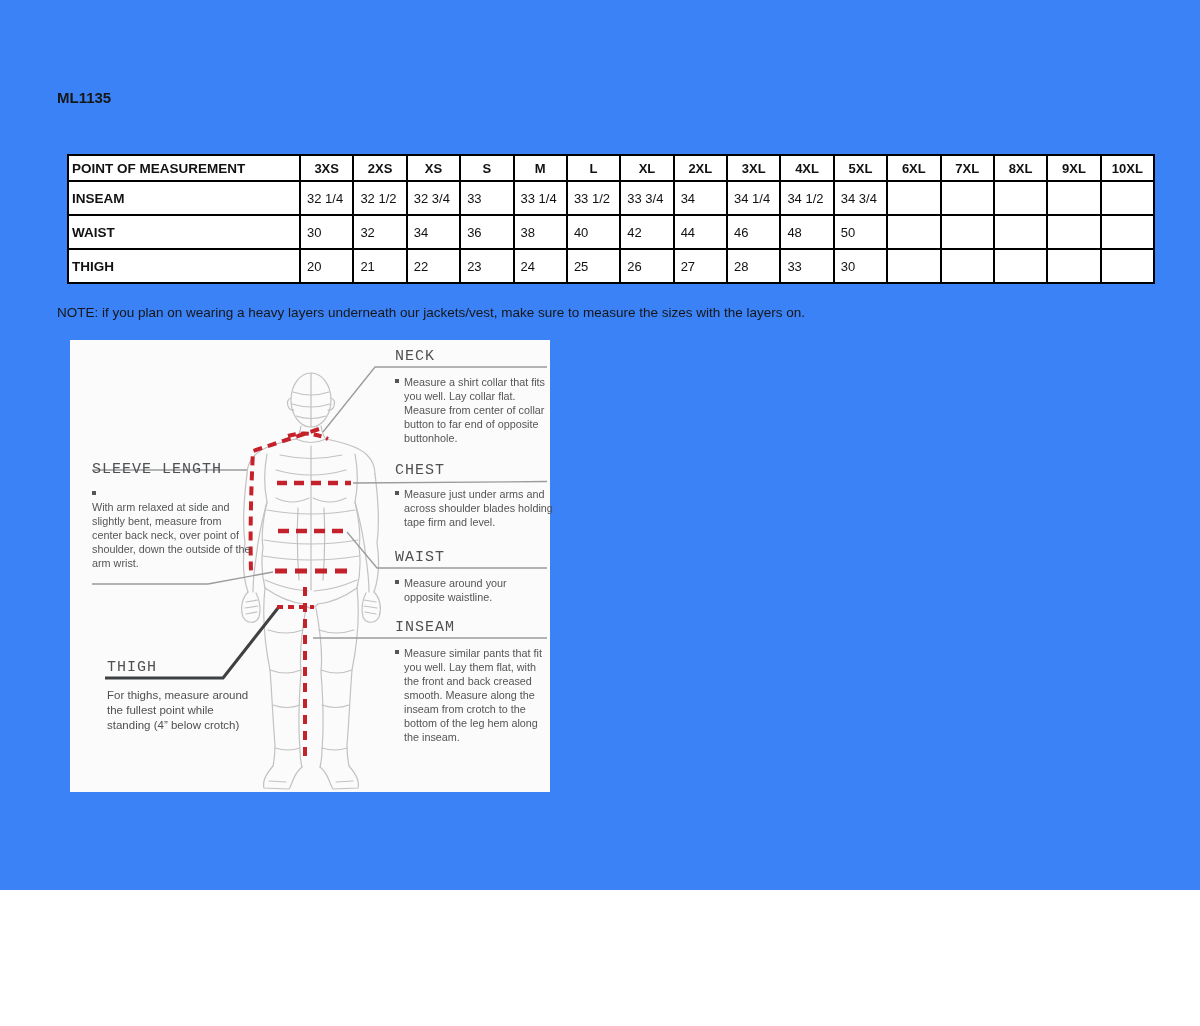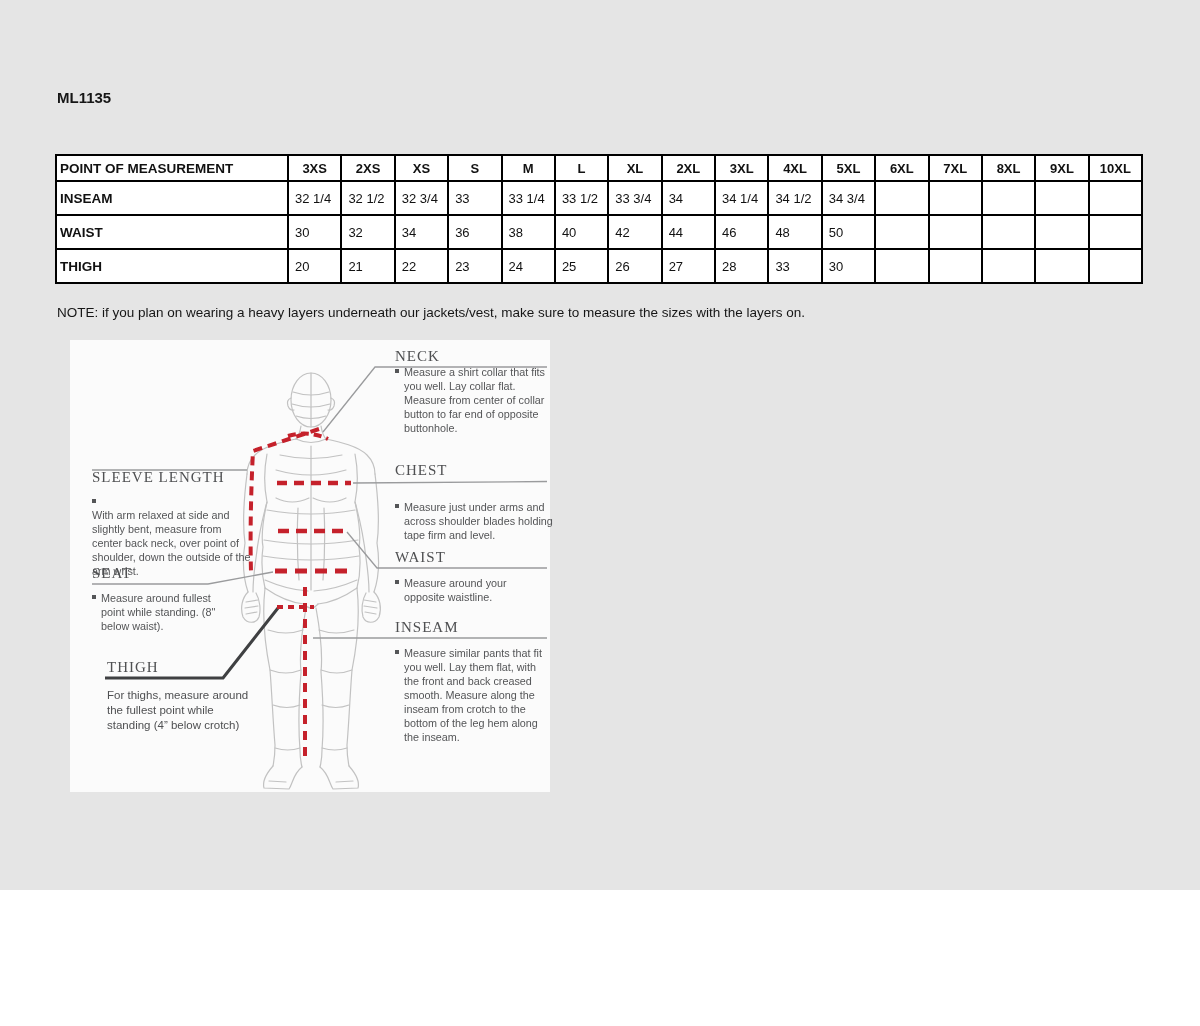--- a/index.html
+++ b/index.html
@@ -5,29 +5,29 @@
   :root{
     --red:#c5212b;
     --mesh:#c2c2c2;
     --ctext:#525356;
     --connector:#9a9b9d;
     --thigh-line:#3f4042;
   }
   *{box-sizing:border-box;margin:0;padding:0;}
   html,body{background:#fff;}
   .page{
-    position:relative;width:1200px;height:890px;background:#e5e5e5;
+    position:relative;width:1200px;height:890px;background:#3b82f6;
     font-family:"Liberation Sans",sans-serif;color:#111;overflow:hidden;
   }
   .doc-title{
     position:absolute;left:57px;top:89px;font-size:15px;font-weight:bold;color:#161616;
   }
   
   table.size-table{
-    position:absolute;left:55px;top:154px;width:1088px;
+    position:absolute;left:67px;top:154px;width:1088px;
     border-collapse:collapse;table-layout:fixed;padding-left:20px;
   }
   table.size-table th,table.size-table td{
     border:2px solid #000;font-size:13px;vertical-align:middle;background:#fff;
   }
   table.size-table col.c-label{width:232px;}
   table.size-table thead th{height:26px;font-weight:bold;text-align:center;}
   table.size-table thead th.pom{text-align:left;padding-left:3px;font-size:13.5px;}
   table.size-table tbody tr{height:34px;}
   table.size-table tbody th{font-weight:bold;text-align:left;padding-left:3px;font-size:13.5px;}
@@ -36,37 +36,37 @@
     position:absolute;left:57px;top:305px;font-size:13.5px;font-weight:normal;color:#161616;
   }
   
   .diagram{
     position:absolute;left:70px;top:340px;width:480px;height:452px;background:#fbfbfb;
   }
   .diagram svg.layer{position:absolute;left:0;top:0;}
   .callout{position:absolute;color:var(--ctext);}
   .callout h3{
     font-size:15px;font-weight:normal;letter-spacing:1px;color:#4f5052;
-    font-family:Liberation Serif, serif;white-space:nowrap;
+    font-family:Liberation Mono, monospace;white-space:nowrap;
   }
   .callout .body{
     display:flex;gap:5px;font-size:10.8px;line-height:1.3;color:#545557;
   }
   .callout .bullet{
     flex:0 0 4px;width:4px;height:4px;background:#545557;margin-top:4px;
   }
   .co-neck   {left:325px;top:8px;  width:160px;}
-  .co-neck   .body{width:156px;}
+  .co-neck   .body{margin-top:10px;width:156px;}
   .co-chest  {left:325px;top:122px;width:160px;}
-  .co-chest  .body{margin-top:21px;width:158px;}
+  .co-chest  .body{margin-top:8px;width:158px;}
   .co-waist  {left:325px;top:209px;width:160px;}
   .co-waist  .body{margin-top:10px;width:150px;}
   .co-inseam {left:325px;top:279px;width:162px;}
   .co-inseam .body{margin-top:10px;width:158px;}
-  .co-sleeve {left:22px;top:129px;width:170px;}
+  .co-sleeve {left:22px;top:121px;width:170px;}
   .co-sleeve .body{margin-top:9px;width:162px;flex-direction:column;}
   .co-seat   {left:22px;top:225px;width:150px;}
   .co-seat   .body{margin-top:9px;width:142px;}
   .co-thigh  {left:37px;top:319px;width:160px;}
   .co-thigh  .body{margin-top:12px;width:152px;font-size:11.5px;color:#4f5052;align-items:center;}
 </style>
 </head>
 <body>
 
 <div class="page">
@@ -283,27 +283,20 @@
     </div>
 
     <div class="callout co-sleeve">
       <h3>SLEEVE LENGTH</h3>
       <div class="body">
           <span class="bullet"></span>
         <span>With arm relaxed at side and slightly bent, measure from center back neck, over point of shoulder, down the outside of the arm wrist.</span>
         </div>
     </div>
 
-    <div class="callout co-seat">
-      <h3>SEAT</h3>
-      <div class="body">
-          <span class="bullet"></span>
-        <span>Measure around fullest point while standing. (8" below waist).</span>
-        </div>
-    </div>
 
     <div class="callout co-thigh">
       <h3>THIGH</h3>
       <div class="body" style="gap:0;">
         <span>For thighs, measure around the fullest point while standing (4” below crotch)</span>
         </div>
     </div>
 
   </div>
 </div>

